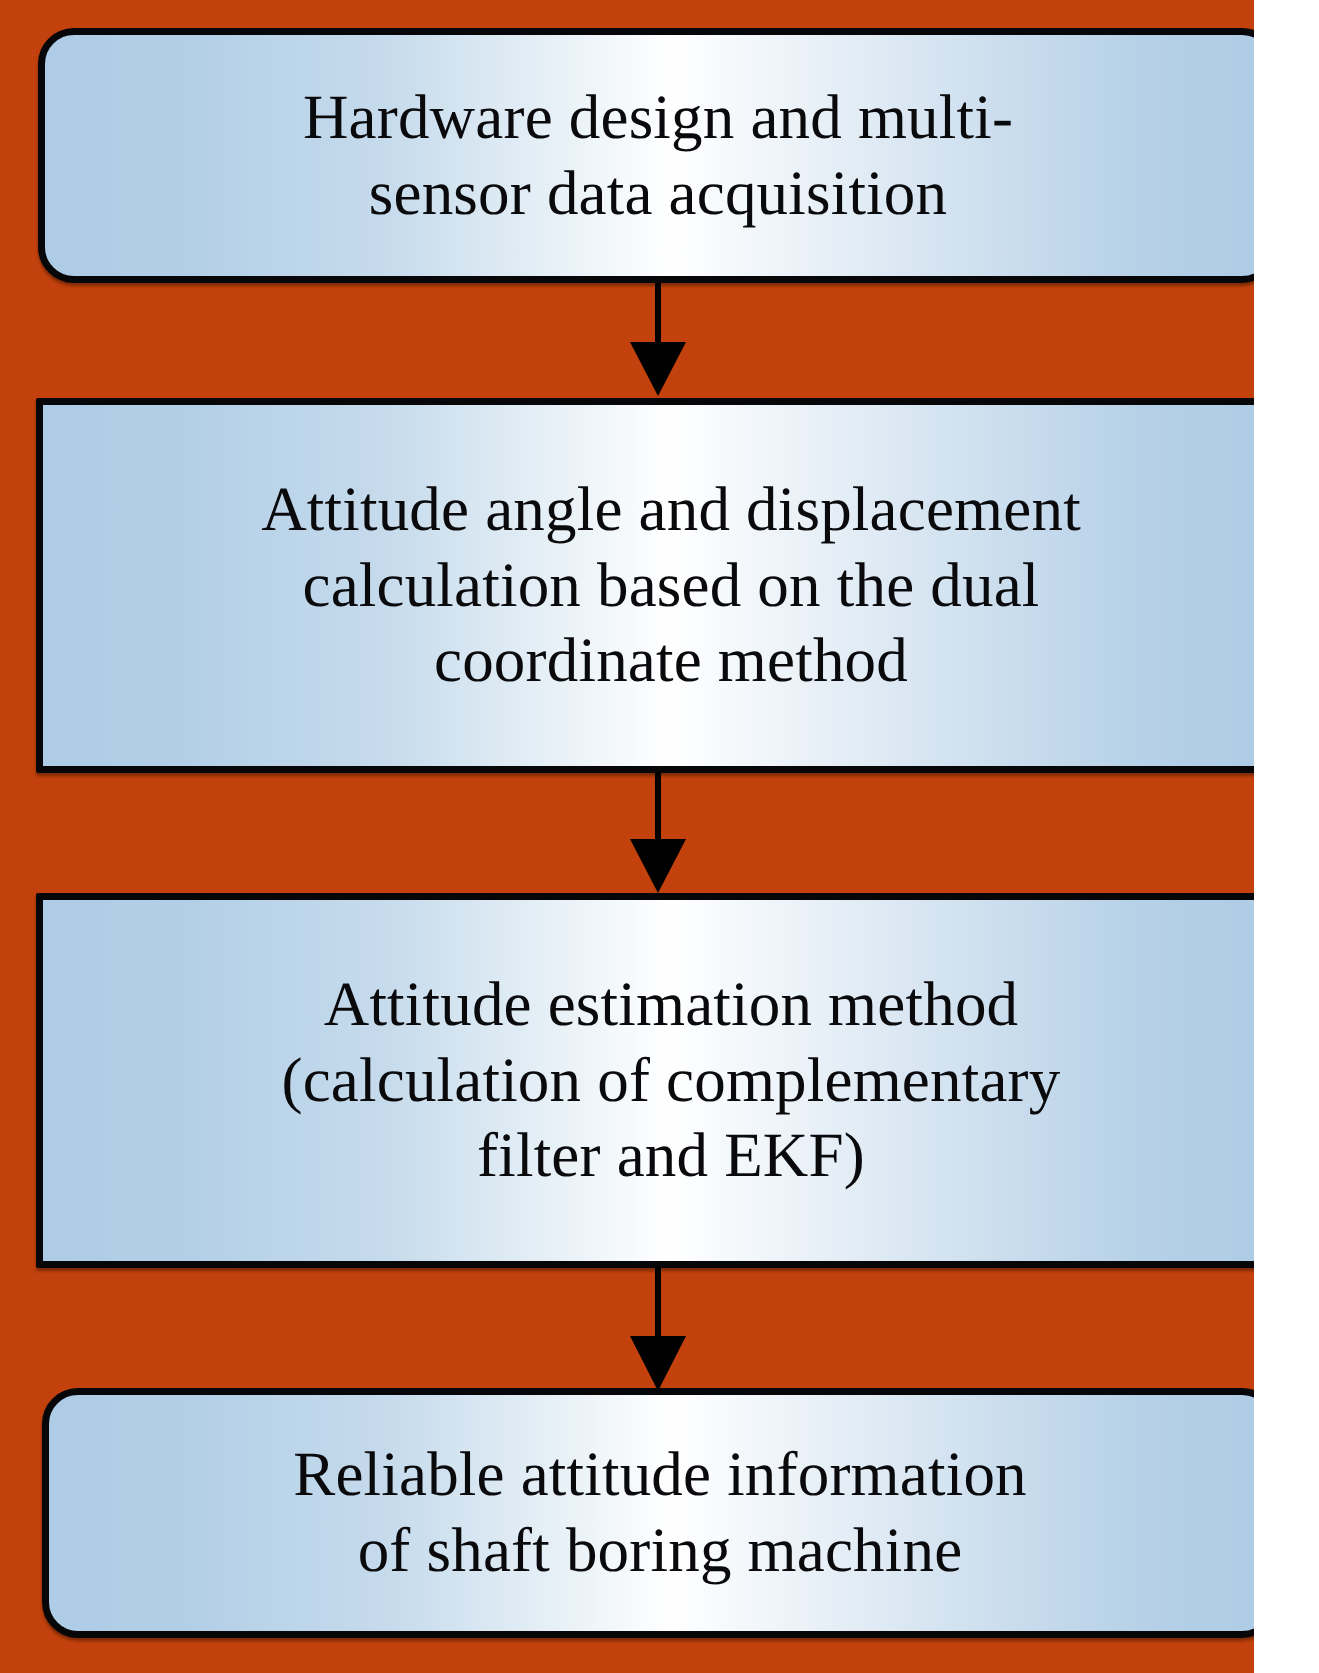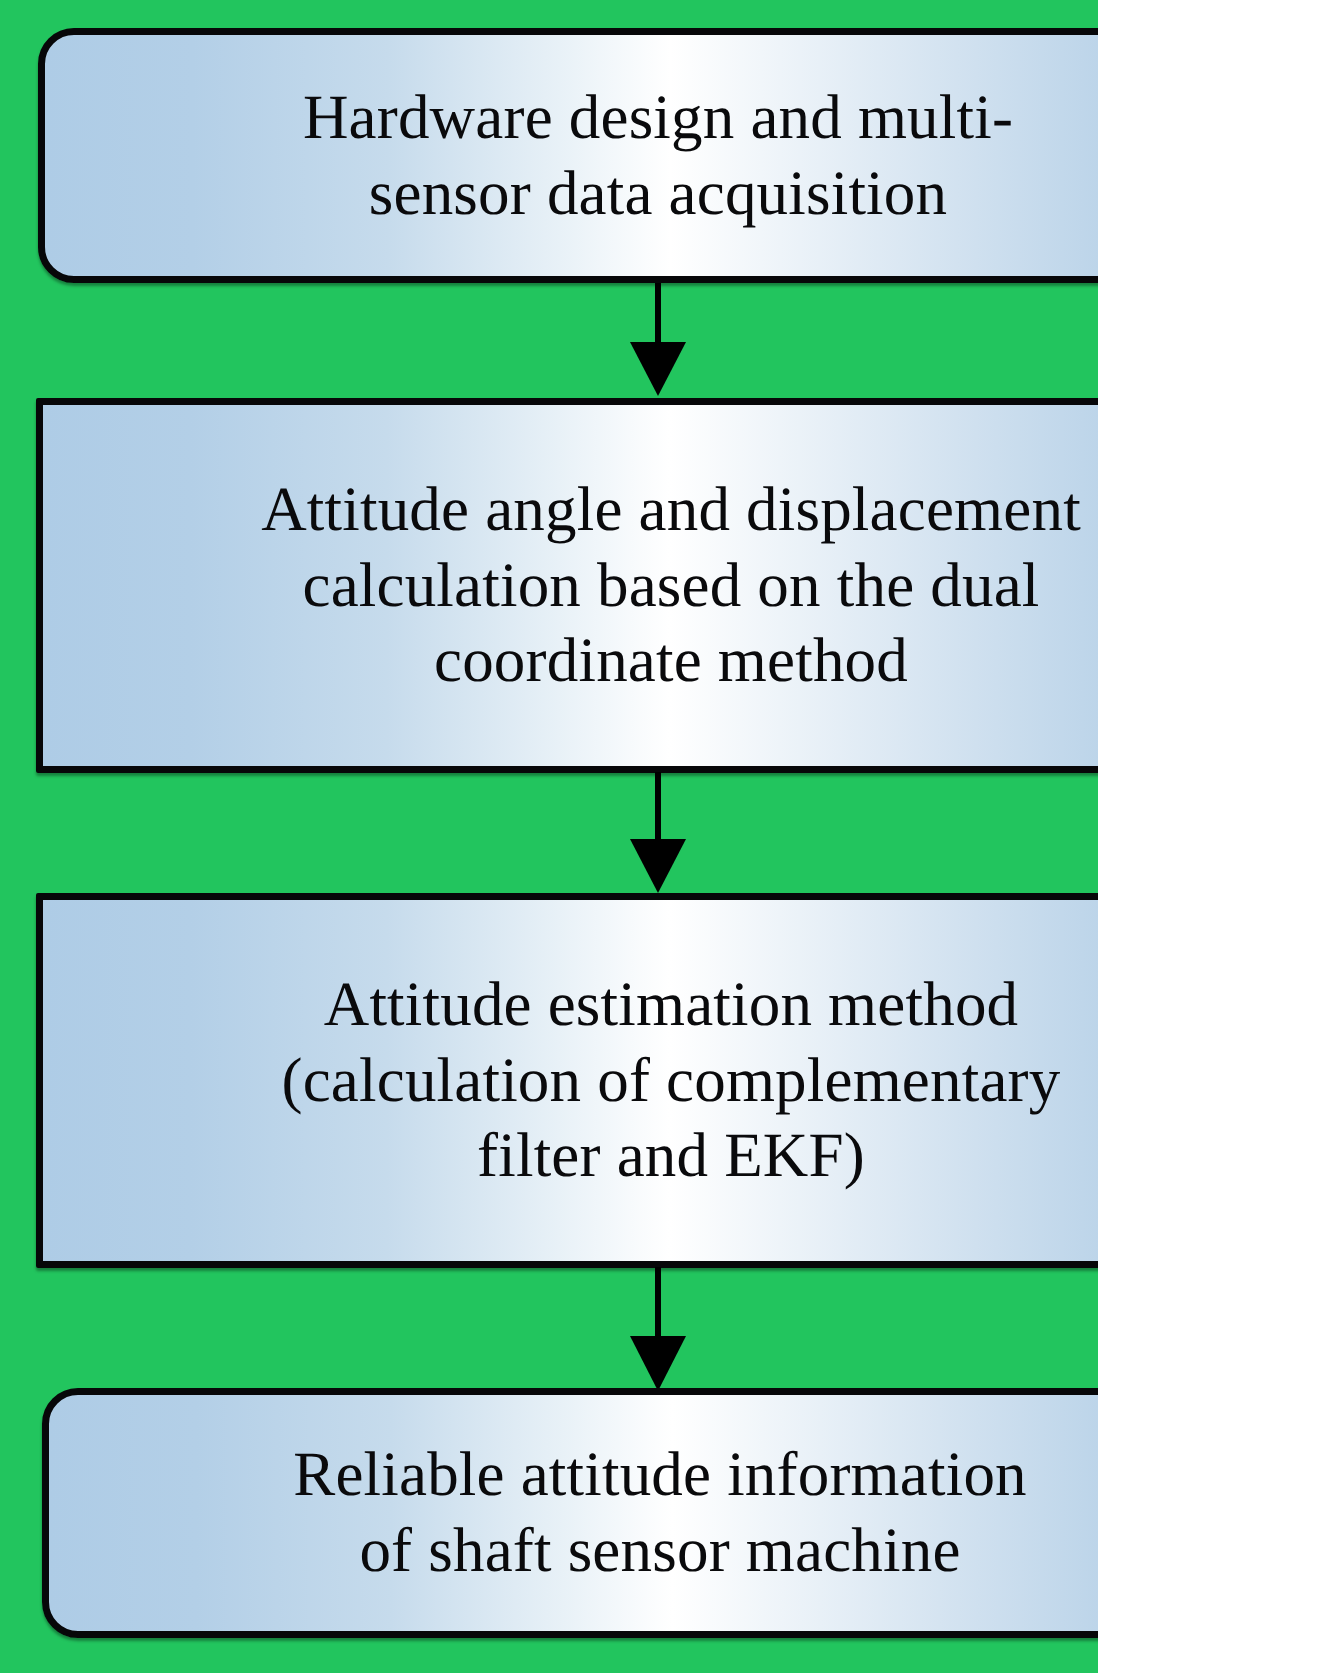--- a/index.html
+++ b/index.html
@@ -6,23 +6,23 @@
   html, body {
     margin: 0;
     padding: 0;
     background: #ffffff;
   }
   body {
     font-family: "Liberation Serif", "DejaVu Serif", serif;
   }
   #canvas {
     position: relative;
-    width: 1098px;
+    width: 1254px;
     height: 1673px;
-    background: #22c55e;
+    background: #c2410c;
     overflow: hidden;
   }
 
   
   .node {
     position: absolute;
     box-sizing: border-box;
     border: 7px solid #070709;
     background: linear-gradient(
         to right,
@@ -107,16 +107,16 @@
 
   <div class="connector" style="left:628px; top:1267px;">
     <svg width="60" height="128" viewBox="0 0 60 128" aria-hidden="true">
       <rect x="27" y="0" width="6" height="72" fill="#000000"></rect>
       <polygon points="2,69 58,69 30,124" fill="#000000"></polygon>
     </svg>
   </div>
 
   <div class="node node-rounded" id="node-4">
     <span class="node-label">Reliable attitude information
-of shaft sensor machine</span>
+of shaft boring machine</span>
   </div>
 
 </div>
 
 </body></html>

